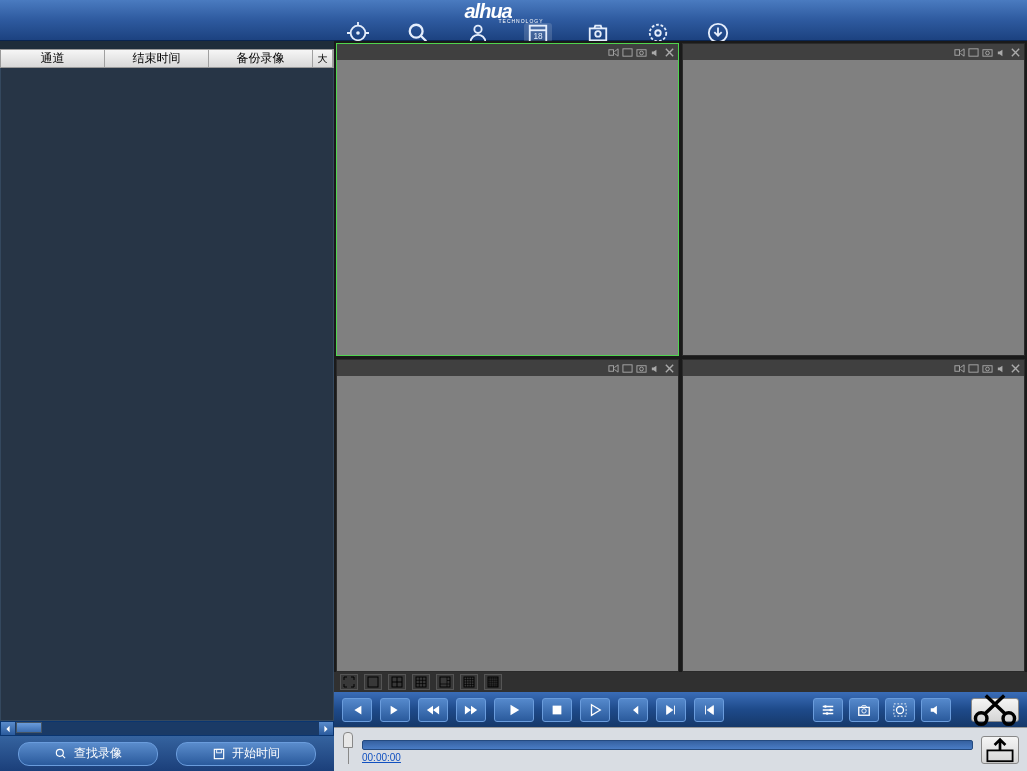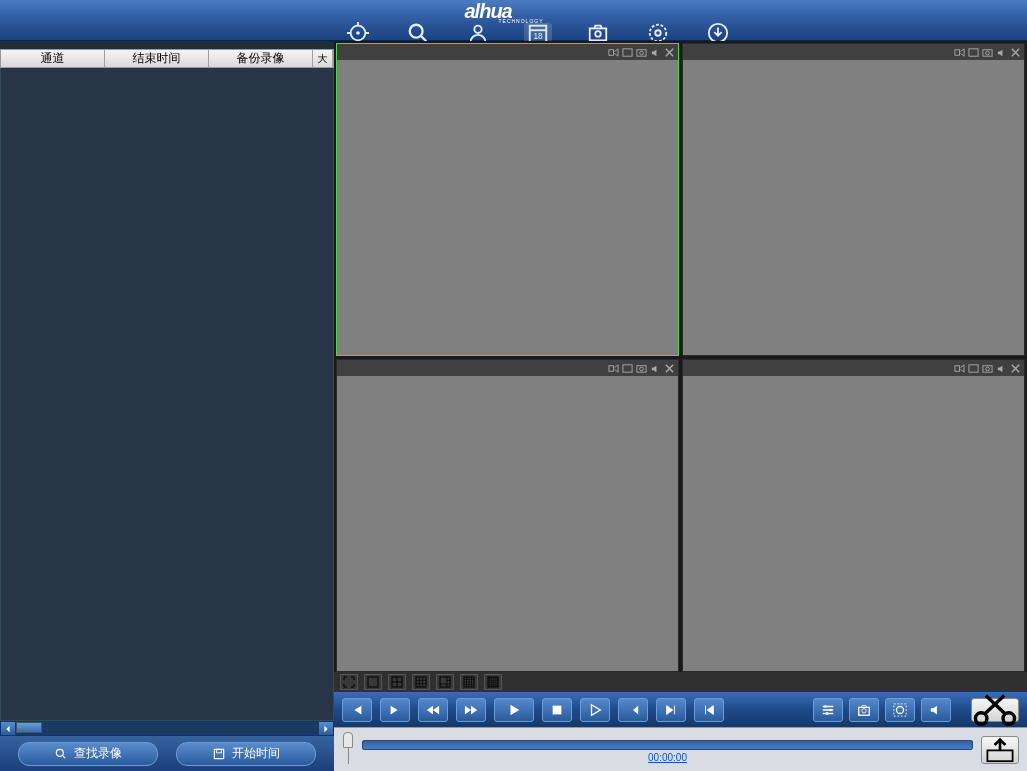--- a/index.html
+++ b/index.html
@@ -58,21 +58,21 @@
     .ctrl-btn svg { width: 14px; height: 14px; }
     .ctrl-spacer { flex: 1; }
     .ctrl-right { display: flex; gap: 6px; }
     .ctrl-clip { width: 48px; height: 24px; background: linear-gradient(#f5f5f5, #d5d5d5); border: 1px solid #888; border-radius: 3px; display: flex; align-items: center; justify-content: center; cursor: pointer; fill: #d04040; margin-left: 12px; }
     
     
     .timeline { height: 44px; background: #d9dde3; display: flex; align-items: flex-start; padding: 4px 8px; gap: 8px; border-top: 1px solid #999; }
     .tl-marker { width: 12px; height: 32px; display: flex; flex-direction: column; align-items: center; }
     .tl-marker-top { width: 10px; height: 16px; background: #e8e8e8; border: 1px solid #888; border-radius: 4px 4px 0 0; }
     .tl-marker-line { width: 1px; flex: 1; background: #888; }
-    .tl-track-wrap { flex: 1; padding-top: 8px; text-align: center; }
+    .tl-track-wrap { flex: 1; padding-top: 8px; }
     .tl-track { height: 10px; background: linear-gradient(#3560a0, #4a7cc5); border: 1px solid #244a80; border-radius: 2px; }
     .tl-time { font-size: 10px; color: #1050c0; text-decoration: underline; margin-top: 2px; }
     .tl-right-btn { width: 38px; height: 28px; background: linear-gradient(#f5f5f5, #d5d5d5); border: 1px solid #888; border-radius: 3px; display: flex; align-items: center; justify-content: center; cursor: pointer; fill: #555; margin-top: 4px; }
   </style>
 </head>
 <body>
 
 <div class="titlebar">
   <div class="logo">alhua</div>
   <div class="top-icons">

